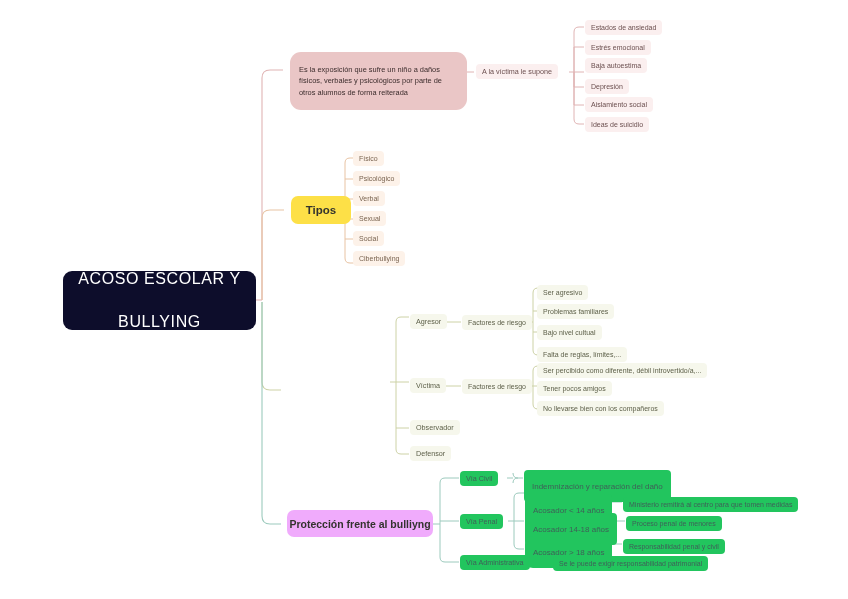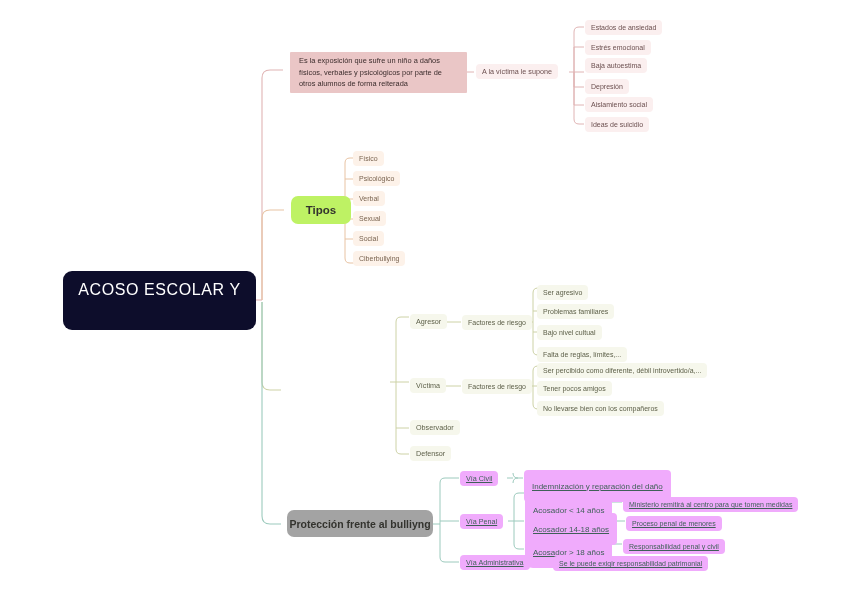--- a/index.html
+++ b/index.html
@@ -35,51 +35,51 @@
     display:flex;
   }
   .root span{display:block;width:100%;}
 
   
   .head{
     font-size:11.5px;font-weight:bold;color:#33332e;
     padding:0 12px;border-radius:7px;
   }
   .head.pinkdef{
-    left:290px;top:52px;width:177px;height:41px;
+    left:290px;top:52px;width:177px;height:58px;
     background:#eac6c6;color:#3a2b2b;
     font-weight:normal;font-size:7.4px;line-height:1.55;
     padding:17px 9px;align-items:center;
-    white-space:normal;border-radius:1px;
+    white-space:normal;border-radius:11px;
   }
   .head.tipos{
     left:291px;top:196px;width:60px;height:28px;
-    background:#bef264;justify-content:center;font-size:11.5px;text-align:right;
+    background:#fde047;justify-content:center;font-size:11.5px;text-align:right;
   }
   .head.elementos{
     left:287px;top:368px;width:103px;height:27px;
     background:#dfe2bb;justify-content:center;font-size:10.5px;
   }
   .head.proteccion{
     left:287px;top:510px;width:146px;height:27px;
-    background:#a3a3a3;justify-content:center;font-size:10.5px;
+    background:#f0abfc;justify-content:center;font-size:10.5px;
   }
 
   
   .chip{
     font-size:7px;
     color:#4a453f;
     padding:3px 6px;
     border-radius:4px;
     height:15px;
   }
   .chip.pink{background:#fbefef;color:#6b4f4f;}
   .chip.peach{background:#fdf2e9;color:#7a6450;}
   .chip.olive{background:#f6f7ec;color:#5c5f48;}
-  .chip.teal{background:#f0abfc;color:#3f6058;text-decoration:underline;}
+  .chip.teal{background:#22c55e;color:#3f6058;}
 
   .chip.mid{font-size:7.2px;}
   .chip.big{font-size:8px;height:32px;padding:9px 8px;}
 </style>
 </head>
 <body>
 
 <div id="canvas">
 
   <svg class="links" viewBox="0 0 848 599">
@@ -149,20 +149,21 @@
     <path d="M609 544 L622 544" stroke="#9ccabd" stroke-width="1" fill="none"></path>
 
     <path d="M536 562 L542 562" stroke="#9ccabd" stroke-width="1" fill="none"></path>
     <path d="M542 557 Q542 562 547 562 L552 562" stroke="#9ccabd" stroke-width="1" fill="none"></path>
     <path d="M542 567 Q542 562 547 562" stroke="#9ccabd" stroke-width="1" fill="none"></path>
   </svg>
 
   <div class="node root">
     <span>
       <span>ACOSO ESCOLAR Y</span><br>
+      <span>BULLYING</span>
     </span>
   </div>
 
   <div class="node head pinkdef">Es la exposición que sufre un niño a daños físicos, verbales y psicológicos por parte de otros alumnos de forma reiterada</div>
 
   <div class="node chip pink mid" style="left:476px;top:64px;">A la víctima le supone</div>
 
   <div class="node chip pink" style="left:585px;top:20px;">Estados de ansiedad</div>
   <div class="node chip pink" style="left:585px;top:40px;">Estrés emocional</div>
   <div class="node chip pink" style="left:585px;top:58px;">Baja autoestima</div>

